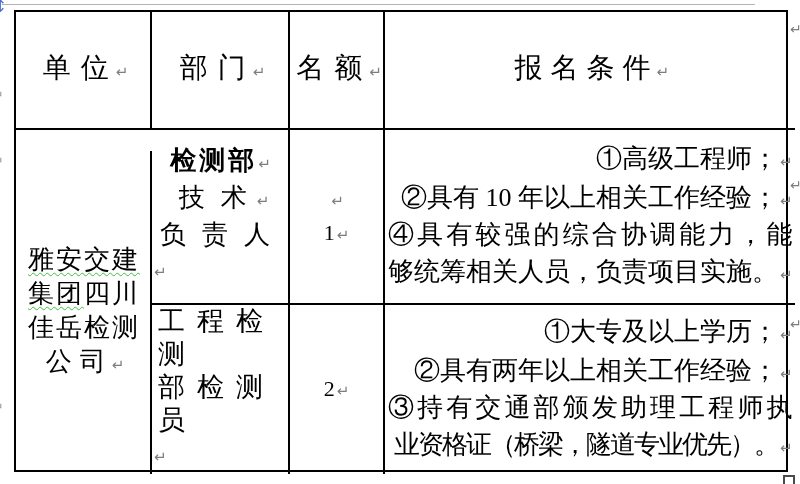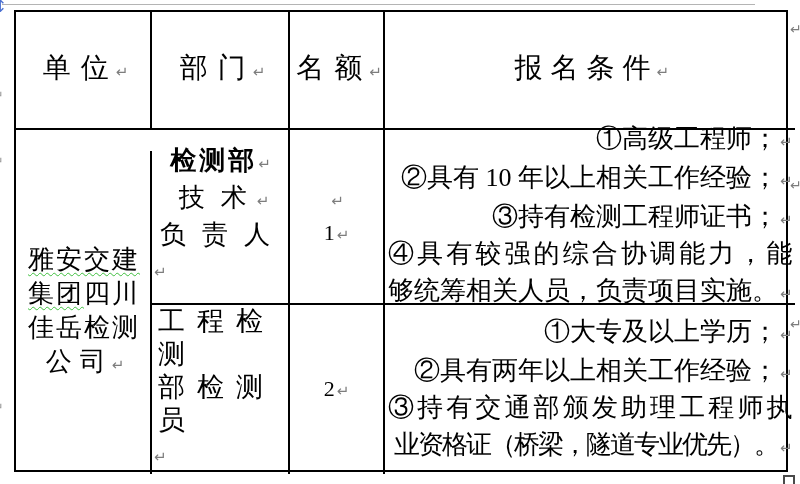--- a/index.html
+++ b/index.html
@@ -103,21 +103,20 @@
   </div>
 
   <div class="cell br bb">
     <div class="qblank"><span class="rm">↵</span></div>
     <div class="qnum"><span>1</span><span class="rm">↵</span></div>
   </div>
 
   <div class="cell reqcell bb">
     <div class="req-line"><span>①高级工程师；</span><span class="rm">↵</span></div>
     <div class="req-line"><span>②具有 10 年以上相关工作经验；</span><span class="rm">↵</span></div>
-    <div class="req-line"><span>③持有检测工程师证书；</span><span class="rm">↵</span></div>
     <div class="req-line jl"><span>④具有较强的综合协调能力，能</span></div>
     <div class="req-line"><span>够统筹相关人员，负责项目实施。</span><span class="rm">↵</span></div>
   </div>
 
   <div class="cell dept2 br">
     <div class="line"><span class="sp12">工程检测</span></div>
     <div class="line"><span class="sp12">部检测员</span><span class="rm">↵</span></div>
   </div>
 
   <div class="cell br">

